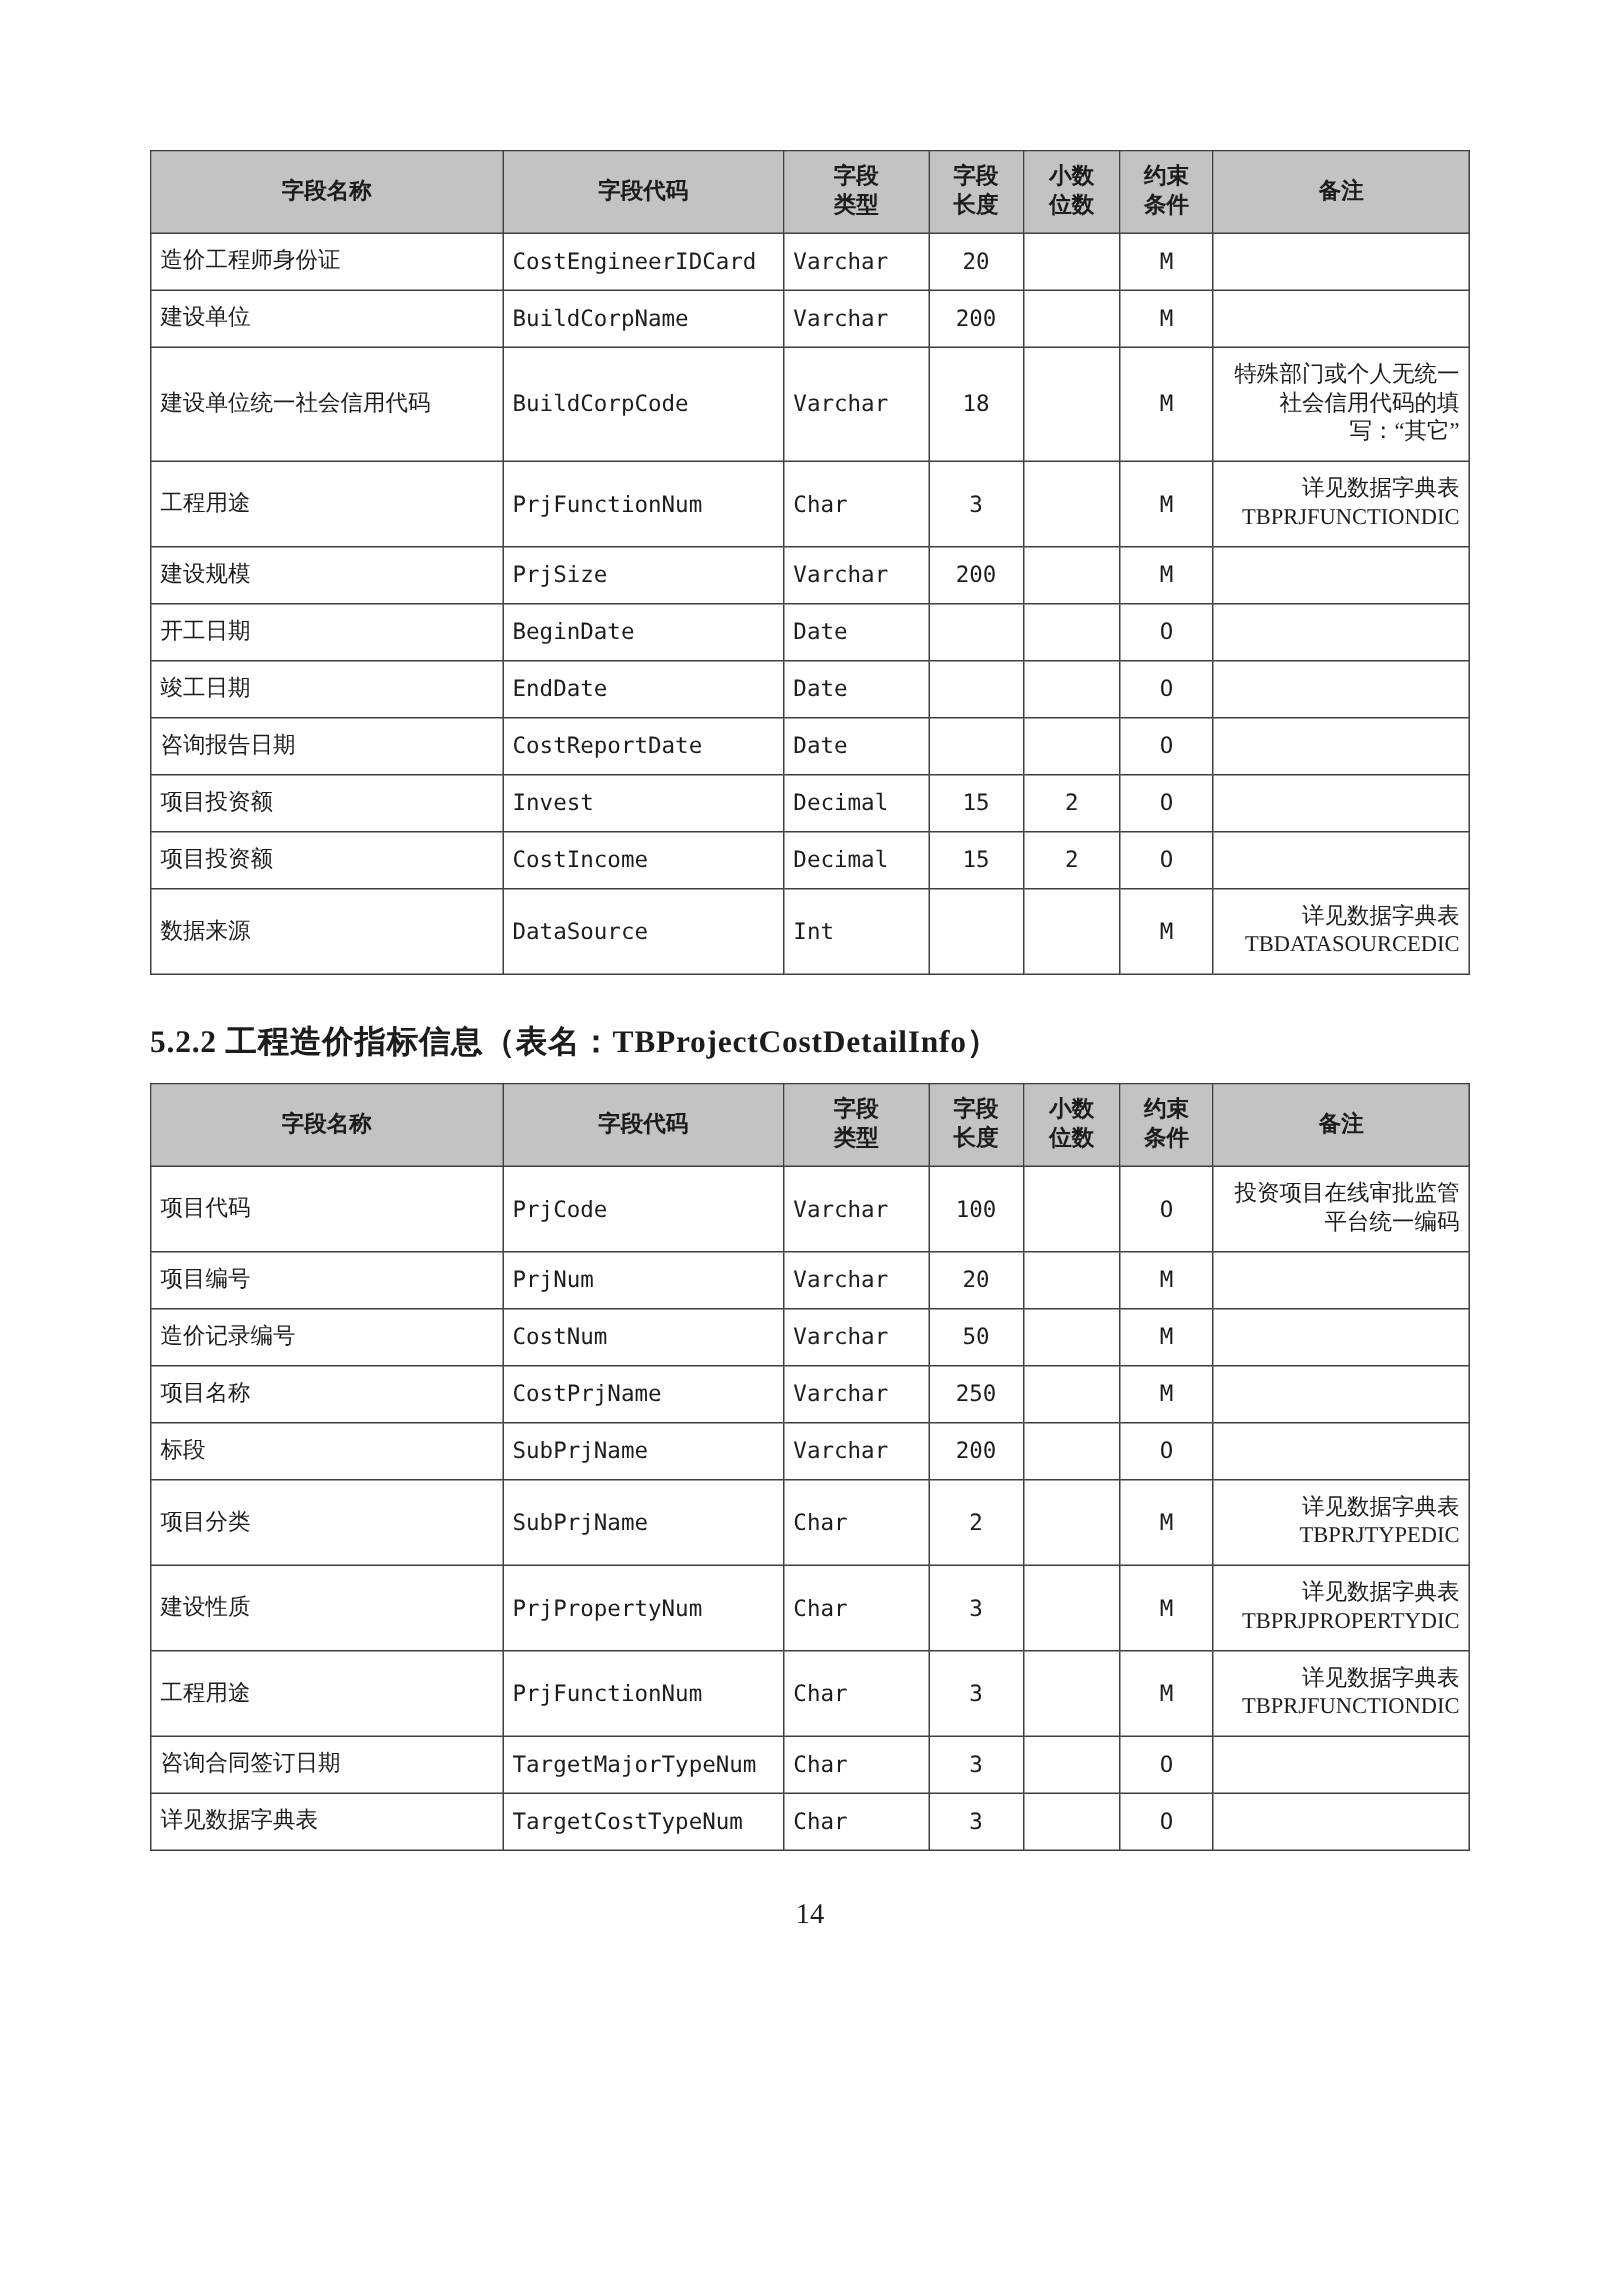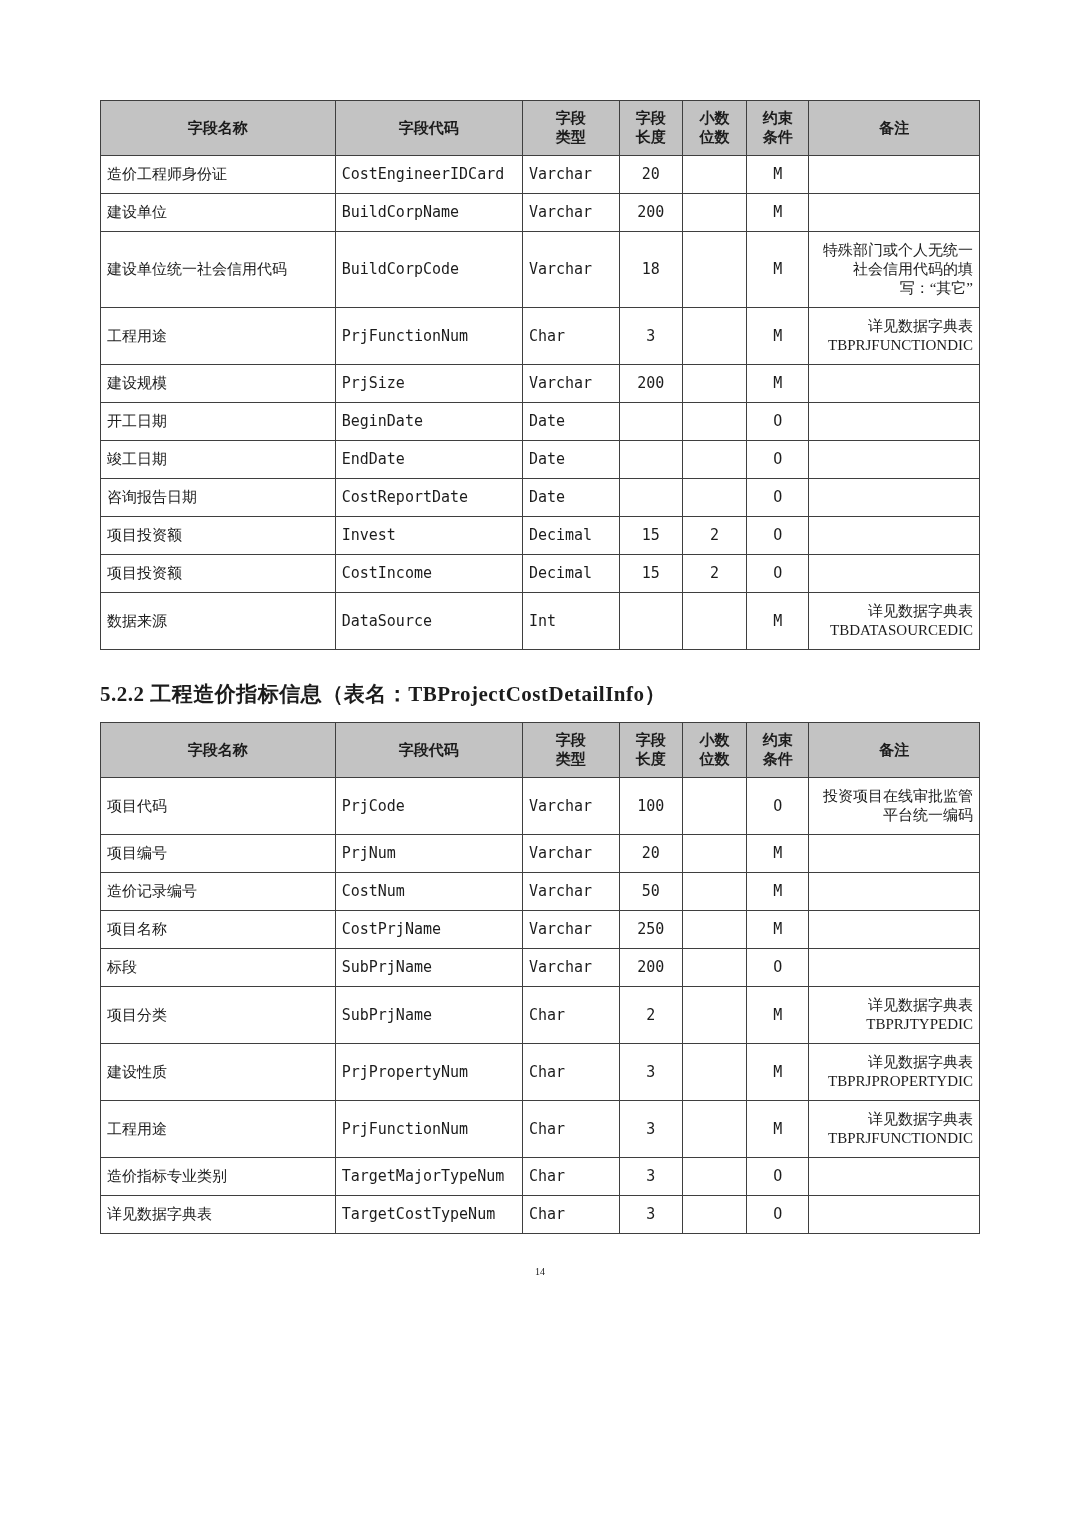--- a/index.html
+++ b/index.html
@@ -64,21 +64,21 @@
   }
   td.c6{text-align:right;padding-left:8px;font-size:14.5px;}
   .section-heading{
     font-size:21px;
     font-weight:bold;
     margin:30px 0 14px 0;
     letter-spacing:0.5px;
   }
   .page-number{
     text-align:center;
-    font-size:10px;
+    font-size:19px;
     margin-top:32px;
     width:880px;
   }
 </style>
 </head>
 <body>
 
 <div class="sheet">
 
   <table class="fields">
@@ -290,21 +290,21 @@
           <td class="c0">工程用途</td>
           <td class="c1">PrjFunctionNum</td>
           <td class="c2">Char</td>
           <td class="c3">3</td>
           <td class="c4"></td>
           <td class="c5">M</td>
           <td class="c6">详见数据字典表
 TBPRJFUNCTIONDIC</td>
         </tr>
         <tr>
-          <td class="c0">造价指标专业类别</td>
+          <td class="c0">咨询合同签订日期</td>
           <td class="c1">TargetMajorTypeNum</td>
           <td class="c2">Char</td>
           <td class="c3">3</td>
           <td class="c4"></td>
           <td class="c5">O</td>
           <td class="c6"></td>
         </tr>
         <tr>
           <td class="c0">详见数据字典表</td>
           <td class="c1">TargetCostTypeNum</td>

